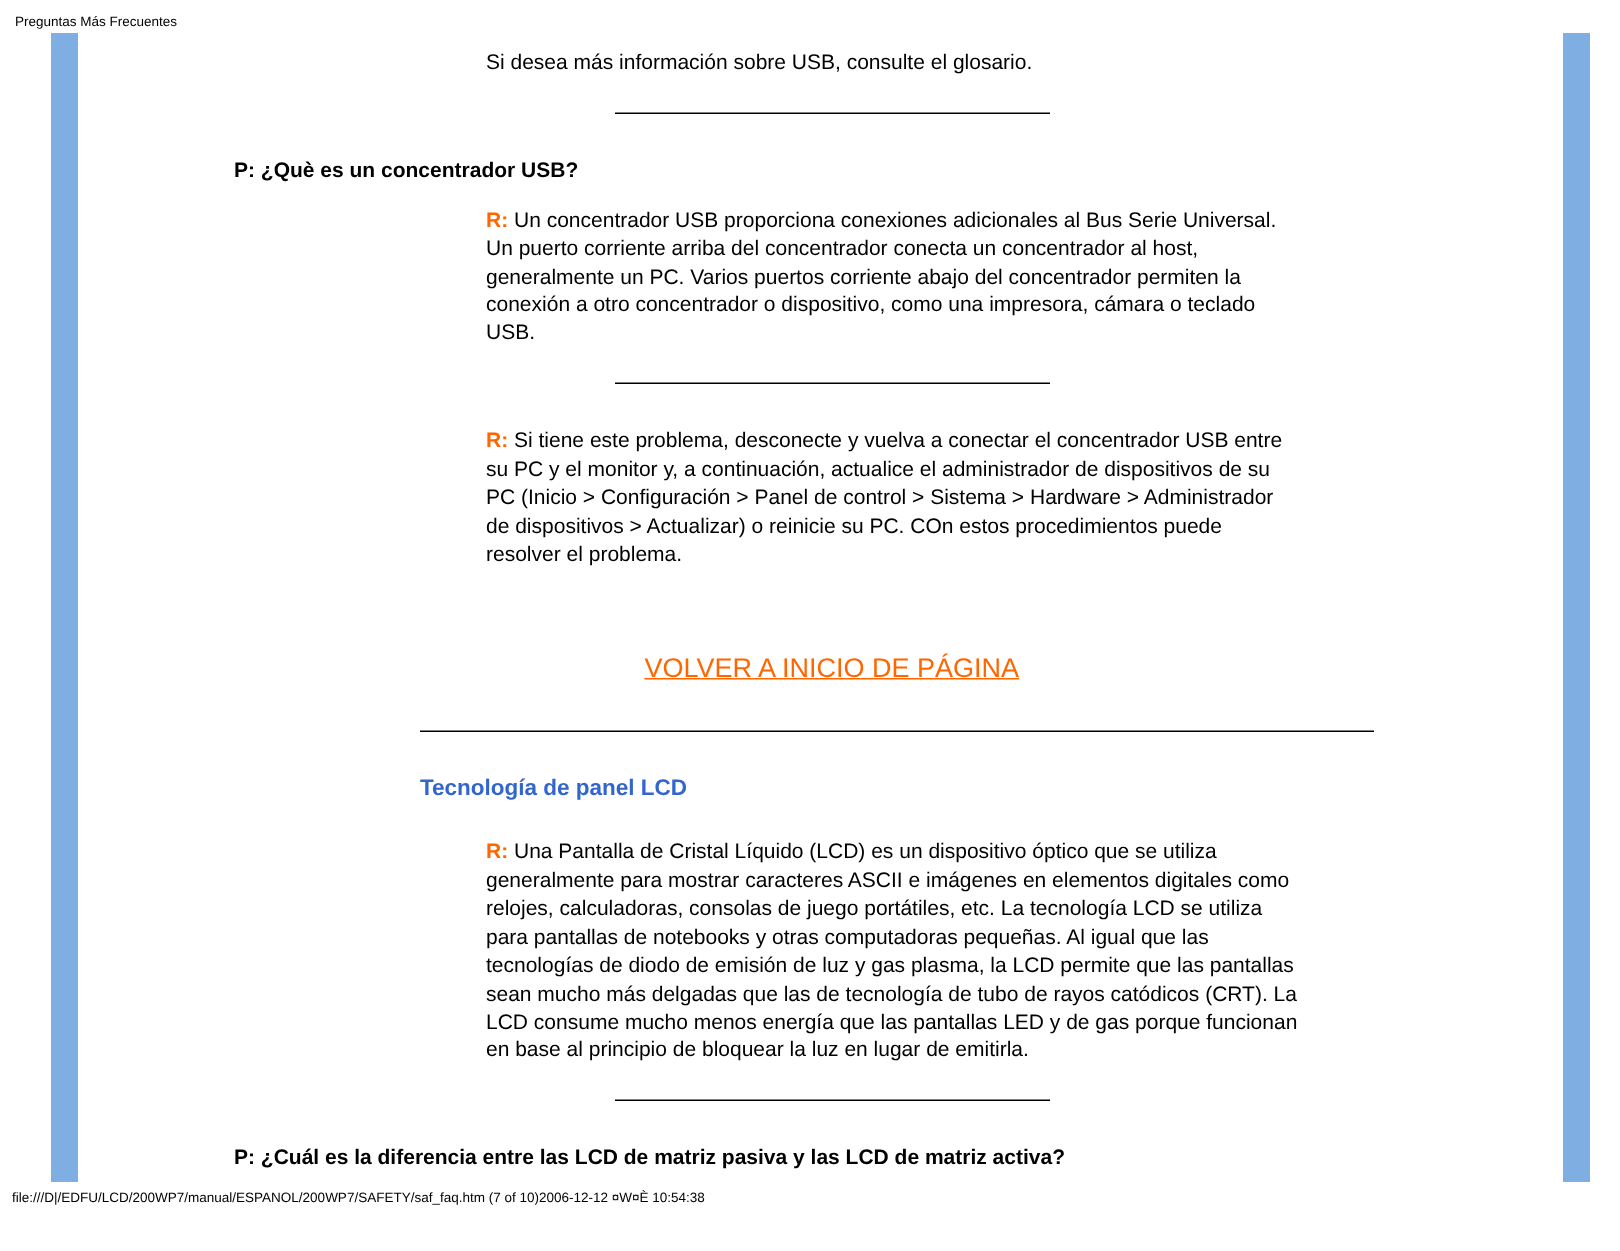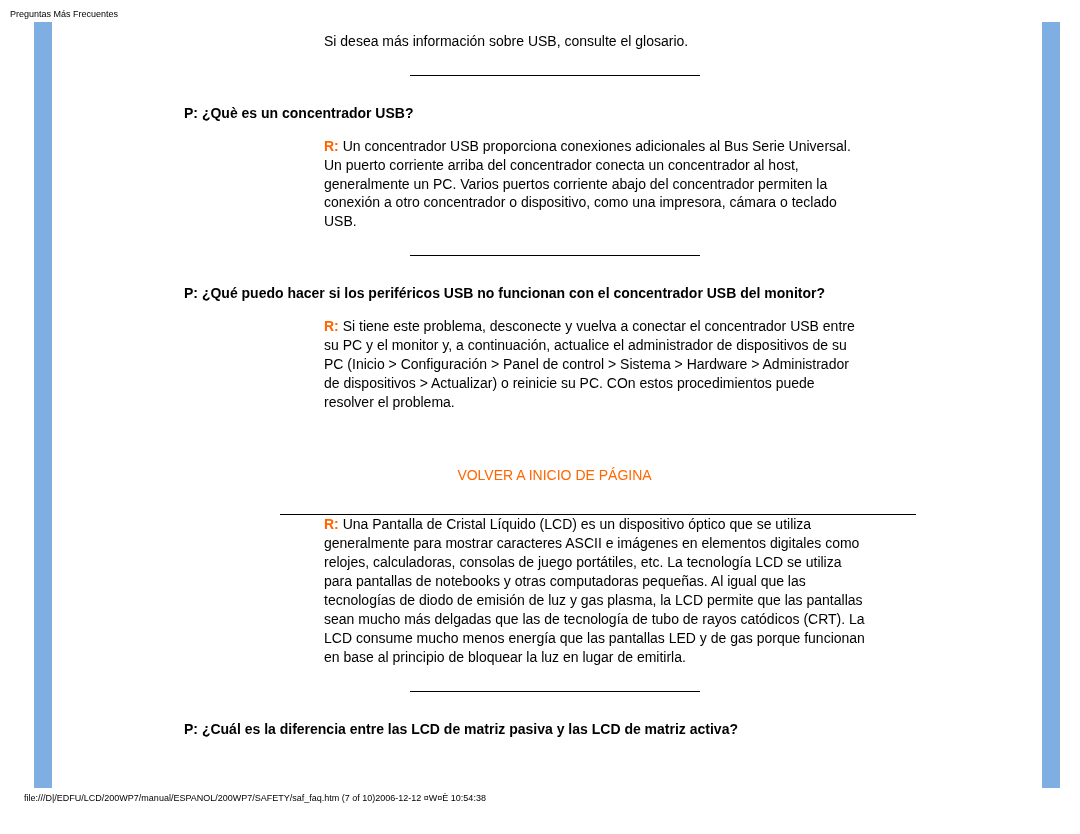--- a/index.html
+++ b/index.html
@@ -21,21 +21,21 @@
   .header-line {
     position: absolute;
     top: 8px;
     left: 10px;
     font-size: 9px;
     color: #000;
   }
   .footer-line {
     position: absolute;
     bottom: 6px;
-    left: 24px;
+    left: 8px;
     font-size: 9px;
     color: #000;
   }
   .frame {
     position: absolute;
     top: 22px;
     left: 34px;
     right: 20px;
     bottom: 22px;
   }
@@ -63,21 +63,21 @@
     bottom: 0;
     padding: 10px 0 0 15px;
     overflow: hidden;
   }
   .answer-block {
     margin-left: 257px;
     margin-right: 175px;
     margin-bottom: 8px;
   }
   .question-block {
-    margin-left: 117px;
+    margin-left: 89px;
     margin-right: 126px;
     font-weight: bold;
     margin-bottom: 14px;
   }
   .section-heading {
     margin-left: 213px;
     font-weight: bold;
     color: #3366cc;
     font-size: 15px;
     margin-top: 28px;
@@ -93,23 +93,24 @@
     margin: 24px auto 28px auto;
   }
   hr.long-rule {
     border: none;
     border-top: 1px solid #000;
     margin: 30px 126px 0 213px;
   }
   .back-top {
     text-align: center;
     color: #ff6600;
-    font-size: 14px;
+    font-size: 18px;
     margin: 54px auto 6px auto;
     cursor: pointer;
+    text-decoration: underline;
   }
 </style>
 </head>
 <body>
 
 <div class="page">
   <div class="header-line">Preguntas Más Frecuentes</div>
 
   <div class="frame">
     <div class="left-stripe"></div>
@@ -128,34 +129,31 @@
         <span>¿Què es un concentrador USB?</span>
       </div>
 
       <div class="answer-block">
         <span class="r-label">R:</span>
         <span class="ans-text">Un concentrador USB proporciona conexiones adicionales al Bus Serie Universal. Un puerto corriente arriba del concentrador conecta un concentrador al host, generalmente un PC. Varios puertos corriente abajo del concentrador permiten la conexión a otro concentrador o dispositivo, como una impresora, cámara o teclado USB.</span>
       </div>
 
       <hr class="short-rule">
 
-      <div class="question-block">
-        <span class="q-label">P:</span>
-        <span>¿Qué puedo hacer si los periféricos USB no funcionan con el concentrador USB del monitor?</span>
-      </div>
 
       <div class="answer-block">
         <span class="r-label">R:</span>
         <span class="ans-text">Si tiene este problema, desconecte y vuelva a conectar el concentrador USB entre su PC y el monitor y, a continuación, actualice el administrador de dispositivos de su PC (Inicio &gt; Configuración &gt; Panel de control &gt; Sistema &gt; Hardware &gt; Administrador de dispositivos &gt; Actualizar) o reinicie su PC. COn estos procedimientos puede resolver el problema.</span>
       </div>
 
       <div class="back-top">VOLVER A INICIO DE PÁGINA</div>
 
       <hr class="long-rule">
 
+      <div class="section-heading">Tecnología de panel LCD</div>
 
 
       <div class="answer-block">
         <span class="r-label">R:</span>
         <span class="ans-text">Una Pantalla de Cristal Líquido (LCD) es un dispositivo óptico que se utiliza generalmente para mostrar caracteres ASCII e imágenes en elementos digitales como relojes, calculadoras, consolas de juego portátiles, etc. La tecnología LCD se utiliza para pantallas de notebooks y otras computadoras pequeñas. Al igual que las tecnologías de diodo de emisión de luz y gas plasma, la LCD permite que las pantallas sean mucho más delgadas que las de tecnología de tubo de rayos catódicos (CRT). La LCD consume mucho menos energía que las pantallas LED y de gas porque funcionan en base al principio de bloquear la luz en lugar de emitirla.</span>
       </div>
 
       <hr class="short-rule">
 
       <div class="question-block">

